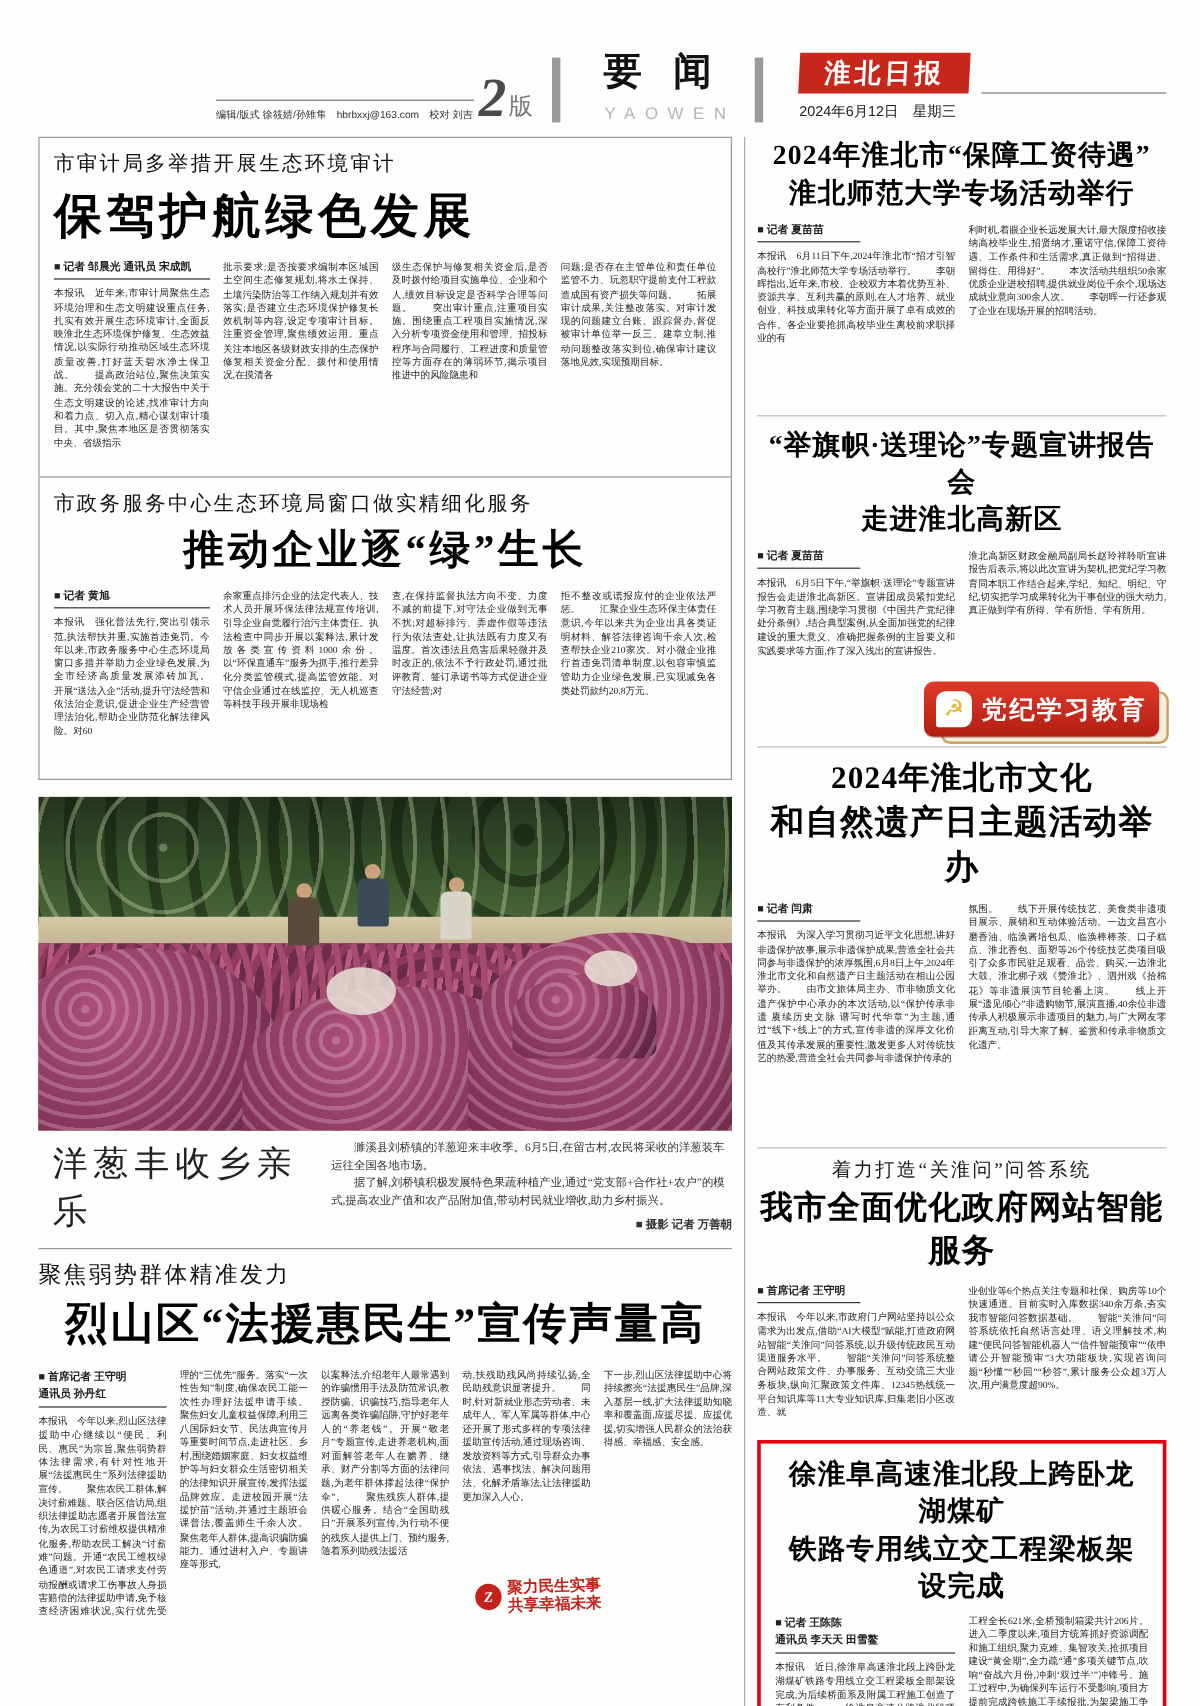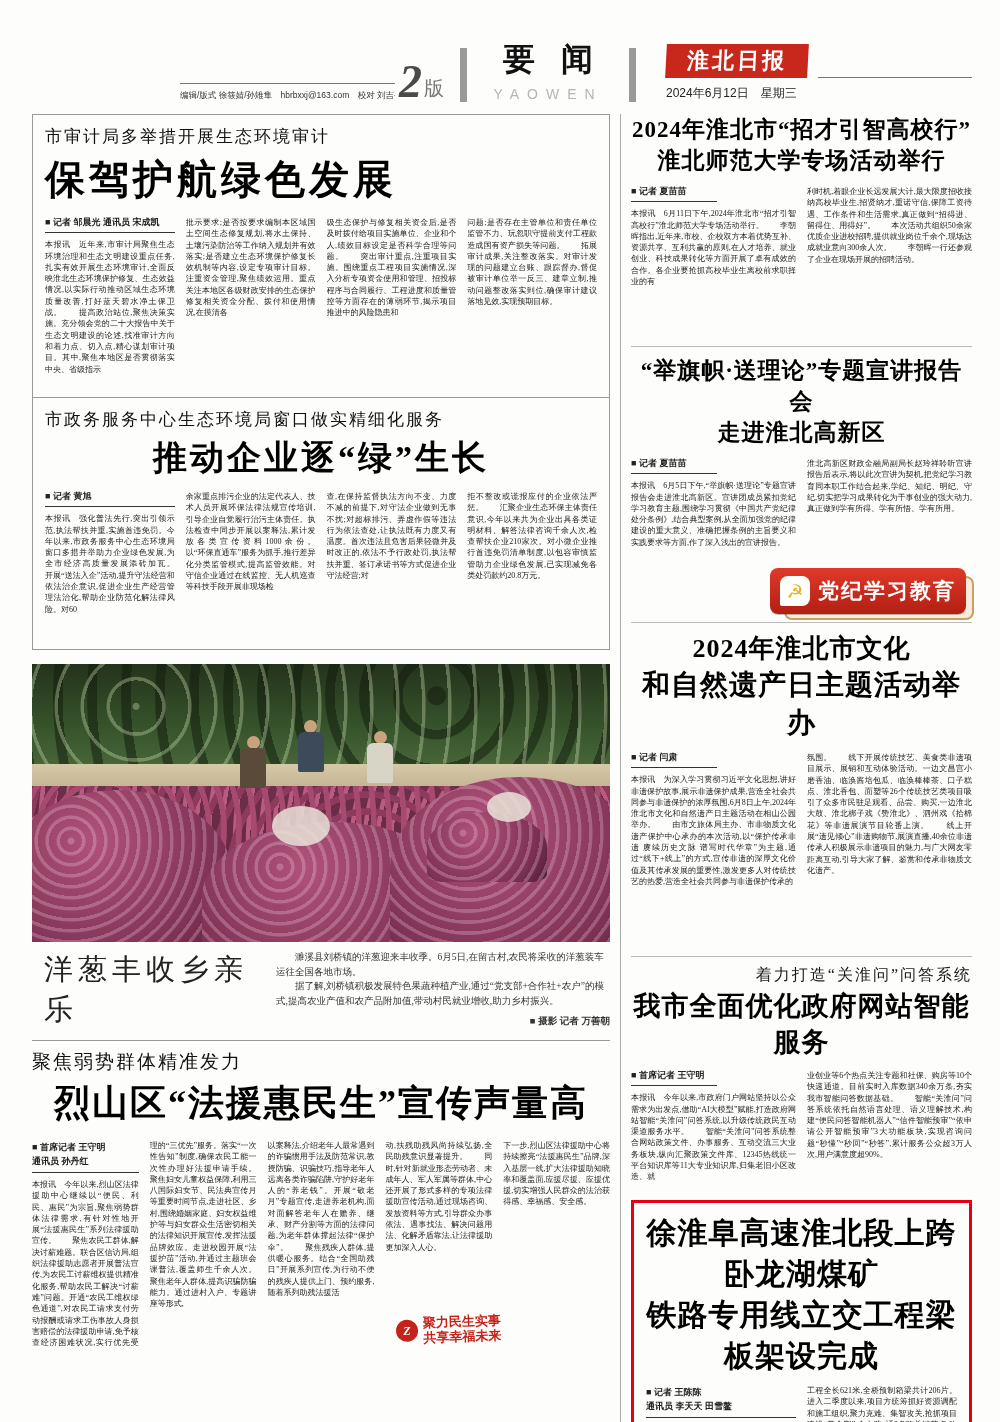--- a/index.html
+++ b/index.html
@@ -15,21 +15,21 @@
   .mh-editor{border-top:1px solid #777;padding-top:6px;font-size:8.5px;color:#333;
              font-family:"Liberation Sans",sans-serif;width:215px;white-space:nowrap;overflow:hidden;}
   .mh-pagenum{display:flex;align-items:flex-end;margin-left:4px;}
   .mh-pagenum .num{font-size:46px;line-height:40px;font-weight:700;font-style:italic;color:#4a4a4a;}
   .mh-pagenum .ban{font-size:20px;color:#777;margin-left:2px;}
   .mh-bar{width:7px;height:54px;background:#9a9a9a;margin:0 16px;}
   .mh-section{text-align:center;min-width:130px;}
   .mh-section .zh{font-family:"Liberation Sans",sans-serif;font-weight:900;font-size:32px;
                   letter-spacing:26px;margin-right:-26px;color:#111;}
   .mh-section .py{font-size:14px;letter-spacing:8px;color:#b5b5b5;margin-top:4px;
-                  font-family:"Liberation Sans",sans-serif;}
+                  font-family:"Liberation Sans",sans-serif;text-align:right;}
   .mh-right{flex:1;margin-left:14px;}
   .mh-logo-row{display:flex;align-items:flex-end;}
   .paper-logo{background:#c8281c;color:#fff;width:142px;height:34px;display:flex;align-items:center;
               justify-content:center;font-weight:900;font-size:22px;letter-spacing:3px;
               transform:skewX(-3deg);font-family:"Liberation Serif",serif;}
   .mh-rule{flex:1;height:1px;background:#777;margin-left:10px;}
   .mh-date{font-size:12px;margin-top:7px;color:#222;font-family:"Liberation Sans",sans-serif;}
 
   
   .main{display:flex;}
@@ -108,37 +108,37 @@
                font-weight:900;font-size:12px;display:flex;align-items:center;justify-content:center;
                font-style:italic;flex:0 0 22px;margin-right:5px;}
   .stamp .txt{color:#c4231b;font-weight:900;font-size:13px;line-height:15px;
               font-family:"Liberation Serif",serif;white-space:nowrap;}
 
   
   .r-art .h-serif.l1{font-size:23px;letter-spacing:1px;}
   .r-art .h-serif.l2{font-size:23px;letter-spacing:1px;margin-bottom:10px;}
   .r-art .byline{width:52%;}
   .r1-cols{height:152px;} .r2-cols{height:100px;} .r3-cols{height:196px;} .r4-cols{height:120px;}
-  .r-kicker{text-align:right;font-size:16px;letter-spacing:2px;}
+  .r-kicker{text-align:center;font-size:16px;letter-spacing:2px;}
 
   .badge-wrap{display:flex;justify-content:flex-end;margin:10px 6px 6px 0;}
   .badge{position:relative;width:196px;height:46px;}
   .badge .back{position:absolute;left:14px;top:8px;right:-8px;bottom:-6px;
                border:2px solid #c9a063;border-radius:8px;background:#f6ecd9;}
   .badge .front{position:absolute;inset:0;background:linear-gradient(#e0392a,#b21f12);
                 border-radius:8px;display:flex;align-items:center;padding:0 10px;
                 box-shadow:0 1px 0 rgba(0,0,0,.25);}
   .badge .emb{width:30px;height:30px;background:#fff;border-radius:8px 8px 8px 2px;
               display:flex;align-items:center;justify-content:center;color:#e6b32a;
               font-size:19px;margin-right:8px;flex:0 0 30px;}
   .badge .label{color:#fff;font-family:"Liberation Sans",sans-serif;font-weight:900;
                 font-size:21px;letter-spacing:2px;white-space:nowrap;text-align:center;}
 
   .boxR5{border:3px solid #e60012;margin-top:10px;padding:10px 12px 8px;}
-  .boxR5 .h-serif.l1,.boxR5 .h-serif.l2{font-size:30px;letter-spacing:1px;}
+  .boxR5 .h-serif.l1,.boxR5 .h-serif.l2{font-size:23px;letter-spacing:1px;}
   .boxR5 .h-serif.l2{margin-bottom:8px;}
   .r5-cols{height:132px;}
 </style>
 </head>
 <body>
 
 <div class="page">
 
   <div class="masthead">
     <div class="mh-spacer"></div>
@@ -184,21 +184,21 @@
 
       <div class="boxB">
         <div class="kicker">市政务服务中心生态环境局窗口做实精细化服务</div>
         <div class="h-serif">推动企业逐“绿”生长</div>
         <div class="cols b-cols">
           <div class="col">
             <div class="byline">■ 记者 黄旭</div>
             <span>本报讯　强化普法先行,突出引领示范,执法帮扶并重,实施首违免罚。今年以来,市政务服务中心生态环境局窗口多措并举助力企业绿色发展,为全市经济高质量发展添砖加瓦。　　开展“送法入企”活动,提升守法经营和依法治企意识,促进企业生产经营管理法治化,帮助企业防范化解法律风险。对60</span>
           </div>
           <div class="col">余家重点排污企业的法定代表人、技术人员开展环保法律法规宣传培训,引导企业自觉履行治污主体责任。执法检查中同步开展以案释法,累计发放各类宣传资料1000余份。　　以“环保直通车”服务为抓手,推行差异化分类监管模式,提高监管效能。对守信企业通过在线监控、无人机巡查等科技手段开展非现场检</div>
-          <div class="col">查,在保持监督执法方向不变、力度不减的前提下,对守法企业做到无事不扰;对超标排污、弄虚作假等违法行为依法查处,让执法既有力度又有温度。首次违法且危害后果轻微并及时改正的,依法不予行政处罚,执法帮扶并重、签订承诺书等方式促进企业守法经营;对</div>
+          <div class="col">查,在保持监督执法方向不变、力度不减的前提下,对守法企业做到无事不扰;对超标排污、弄虚作假等违法行为依法查处,让执法既有力度又有温度。首次违法且危害后果轻微并及时改正的,依法不予行政处罚,通过批评教育、签订承诺书等方式促进企业守法经营;对</div>
           <div class="col">拒不整改或谎报应付的企业依法严惩。　　汇聚企业生态环保主体责任意识,今年以来共为企业出具各类证明材料、解答法律咨询千余人次,检查帮扶企业210家次。对小微企业推行首违免罚清单制度,以包容审慎监管助力企业绿色发展,已实现减免各类处罚款约20.8万元。</div>
         </div>
       </div>
 
       <div class="photo">
         <div class="ph-trees"></div>
         <div class="ph-ground"></div>
         <div class="ph-onions"></div>
         <div class="heap h1"></div>
         <div class="heap h2"></div>
@@ -253,21 +253,21 @@
           </div>
         </div>
       </div>
     </div>
 
     <div class="vdiv"></div>
 
     <div class="main-right">
 
       <div class="r-art">
-        <div class="h-serif l1">2024年淮北市“招才引智高校行”</div>
+        <div class="h-serif l1">2024年淮北市“保障工资待遇”</div>
         <div class="h-serif l2">淮北师范大学专场活动举行</div>
         <div class="cols r1-cols">
           <div class="col">
             <div class="byline">■ 记者 夏苗苗</div>
             <span>本报讯　6月11日下午,2024年淮北市“招才引智高校行”淮北师范大学专场活动举行。　　李朝晖指出,近年来,市校、企校双方本着优势互补、资源共享、互利共赢的原则,在人才培养、就业创业、科技成果转化等方面开展了卓有成效的合作。各企业要抢抓高校毕业生离校前求职择业的有</span>
           </div>
           <div class="col">利时机,着眼企业长远发展大计,最大限度招收接纳高校毕业生,招贤纳才,重诺守信,保障工资待遇、工作条件和生活需求,真正做到“招得进、留得住、用得好”。　　本次活动共组织50余家优质企业进校招聘,提供就业岗位千余个,现场达成就业意向300余人次。　　李朝晖一行还参观了企业在现场开展的招聘活动。</div>
         </div>
       </div>
       <div class="rdiv"></div>

